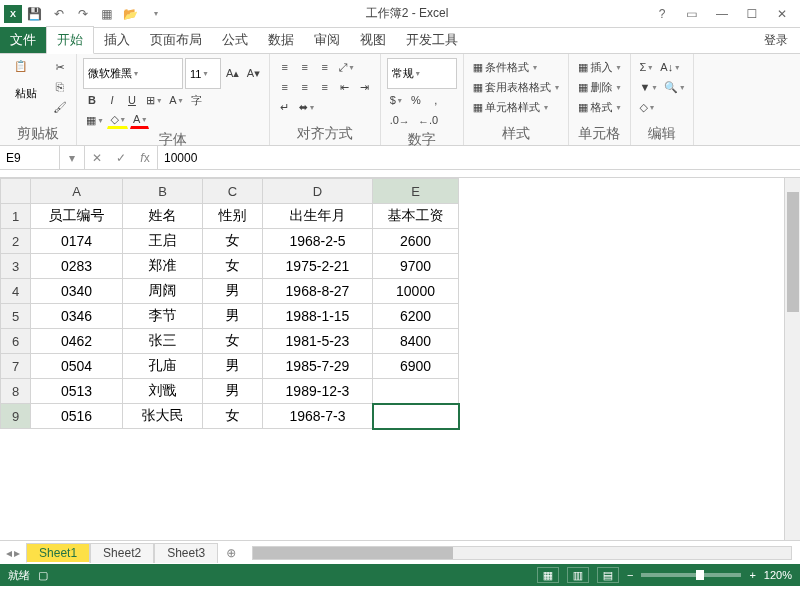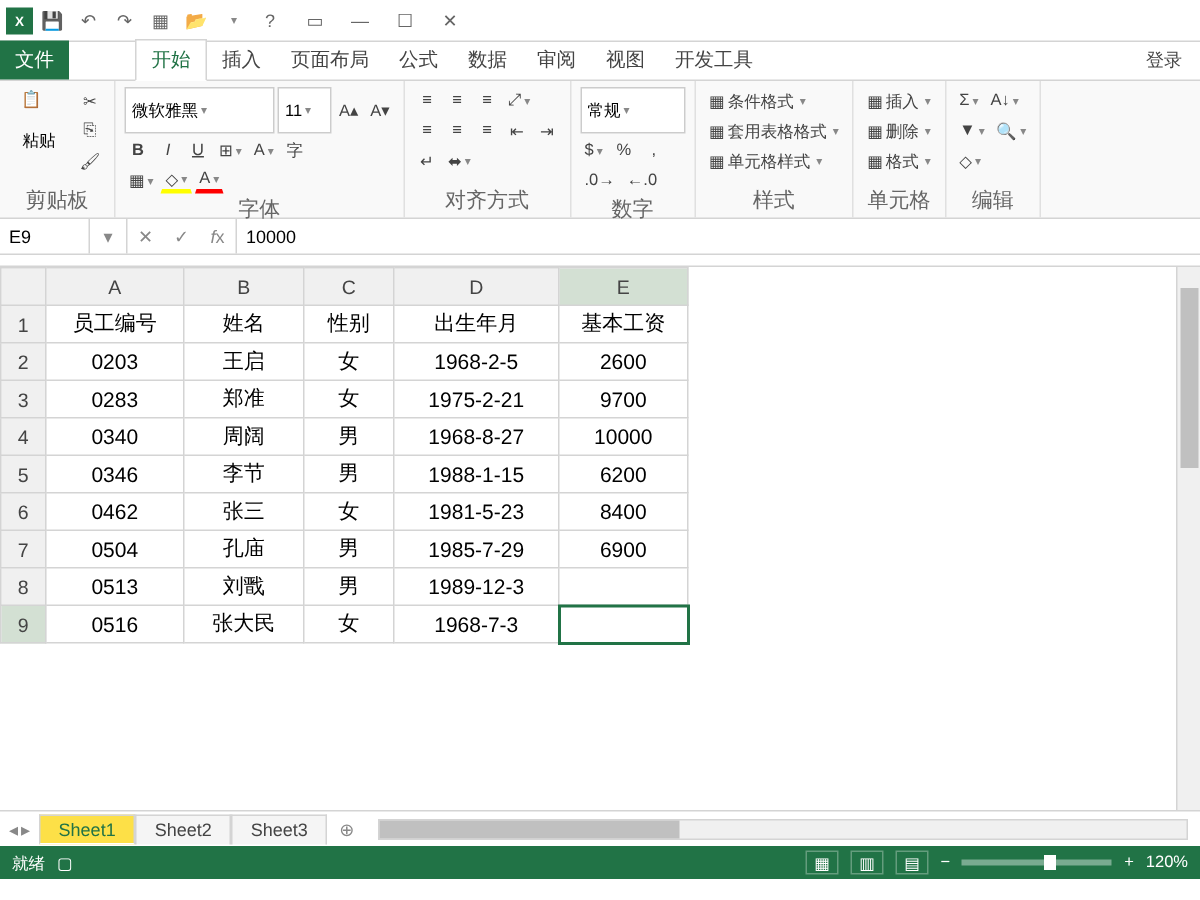--- a/index.html
+++ b/index.html
@@ -10,21 +10,21 @@
 .titlebar .qat { display: flex; gap: 2px; align-items: center; }
 .titlebar .qat-btn { width: 22px; height: 22px; display: flex; align-items: center; justify-content: center; color: #666; }
 .titlebar .title { flex: 1; text-align: center; color: #444; }
 .titlebar .wc { display: flex; gap: 2px; }
 .titlebar .wc-btn { width: 28px; height: 22px; display: flex; align-items: center; justify-content: center; color: #666; }
 
 
 .ribbon-tabs { height: 26px; background: #fff; display: flex; align-items: flex-end; font-size: 13px; border-bottom: 1px solid #d4d4d4; }
 .ribbon-tab { padding: 4px 10px; color: #444; cursor: pointer; }
 .ribbon-tab.file { background: #217346; color: #fff; }
-.ribbon-tab.active { background: #fff; border: 1px solid #d4d4d4; border-bottom: 1px solid #fff; color: #217346; margin-bottom: -1px; margin-left: 44px; }
+.ribbon-tab.active { background: #fff; border: 1px solid #d4d4d4; border-bottom: 1px solid #fff; color: #217346; margin-bottom: -1px; }
 .ribbon-tabs .spacer { flex: 1; }
 .ribbon-tabs .login { padding: 4px 12px; color: #444; font-size: 12px; }
 
 
 .ribbon { height: 92px; background: #f9f9f9; border-bottom: 1px solid #d4d4d4; display: flex; font-size: 11px; }
 .ribbon-group { border-right: 1px solid #e0e0e0; padding: 4px 6px 2px; display: flex; flex-direction: column; justify-content: space-between; }
 .ribbon-group-label { text-align: center; color: #666; font-size: 14px; margin-top: 2px; }
 .rg-body { display: flex; gap: 4px; flex: 1; align-items: flex-start; }
 .big-btn { width: 40px; display: flex; flex-direction: column; align-items: center; gap: 2px; padding: 2px; }
 .big-btn .ic { width: 24px; height: 24px; }
@@ -79,20 +79,21 @@
 <div class="titlebar">
   <div class="qat">
     <div class="xl-icon">X</div>
     <div class="qat-btn">💾</div>
     <div class="qat-btn">↶</div>
     <div class="qat-btn">↷</div>
     <div class="qat-btn">▦</div>
     <div class="qat-btn">📂</div>
     <div class="qat-btn dd"></div>
   </div>
+  <div class="title">工作簿2 - Excel</div>
   <div class="wc">
     <div class="wc-btn">?</div>
     <div class="wc-btn">▭</div>
     <div class="wc-btn">—</div>
     <div class="wc-btn">☐</div>
     <div class="wc-btn">✕</div>
   </div>
 </div>
 
 <div class="ribbon-tabs">
@@ -259,21 +260,21 @@
         <tr>
           <th class="rowhdr">1</th>
           <td>员工编号</td>
           <td>姓名</td>
           <td>性别</td>
           <td>出生年月</td>
           <td>基本工资</td>
         </tr>
         <tr>
           <th class="rowhdr">2</th>
-          <td class="">0203</td>
+          <td class="">0174</td>
           <td class="">王启</td>
           <td class="">女</td>
           <td class="">1968-2-5</td>
           <td class="">2600</td>
         </tr>
         <tr>
           <th class="rowhdr">3</th>
           <td class="">0283</td>
           <td class="">郑准</td>
           <td class="">女</td>

